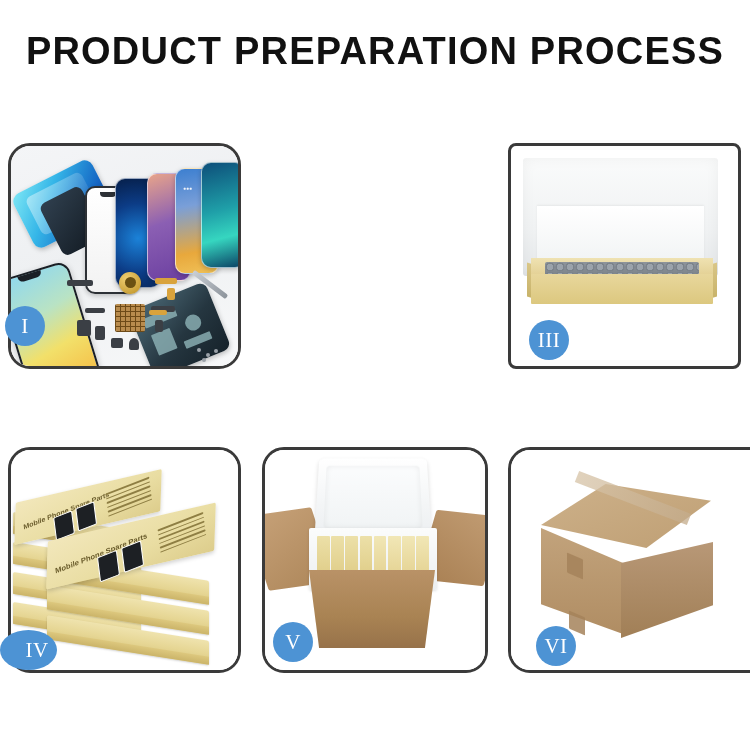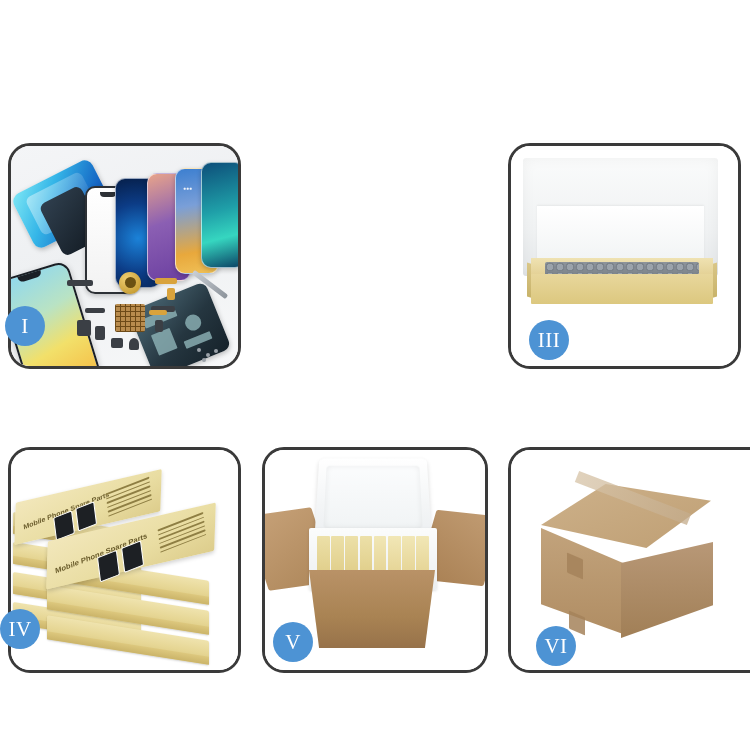--- a/index.html
+++ b/index.html
@@ -43,42 +43,42 @@
     overflow:visible;
   }
   .panel .inner{
     position:absolute;left:0;top:0;right:0;bottom:0;
     border-radius:19px;
     overflow:hidden;
   }
   
   .p1{left:8px;  top:143px;width:233px;height:226px;}
   .p2{left:268px;top:143px;width:213px;height:226px;}
-  .p3{left:508px;top:143px;width:233px;height:226px;}
+  .p3{left:508px;top:143px;width:233px;height:226px;border-radius:8px;}
   .p4{left:8px;  top:447px;width:233px;height:226px;}
   .p5{left:262px;top:447px;width:226px;height:226px;}
   .p6{left:508px;top:447px;width:265px;height:226px;}
 
   
   .badge{
     position:absolute;
     width:40px;height:40px;border-radius:50%;
     background:#4d93d4;
     color:#ffffff;
     font-family:"Liberation Serif", serif;
     font-size:21px;
     display:flex;align-items:center;justify-content:center;
     letter-spacing:.5px;
     z-index:6;
     line-height:1;
   }
   .badge.b1{left:-6px;bottom:20px;}
   .badge.b2{left:3px; bottom:8px;}
   .badge.b3{left:18px;bottom:6px;}
-  .badge.b4{left:-11px;bottom:21px;}
+  .badge.b4{left:-11px;bottom:0;padding-left:17px;}
   .badge.b5{left:8px; bottom:8px;}
   .badge.b6{left:25px;bottom:4px;}
 
   
   .p1bg{position:absolute;inset:0;background:
       linear-gradient(160deg,#f4f5f7 0%,#eef0f2 45%,#f7f8f9 100%);}
   .ph-protector{
     position:absolute;left:8px;top:28px;width:88px;height:60px;
     background:linear-gradient(135deg,#7fe8f5 0%,#35b6e8 35%,#1566c4 75%,#0b3f8f 100%);
     border-radius:9px;
@@ -337,20 +337,21 @@
   .ctapesq{
     position:absolute;background:#a5825a;opacity:.85;border-radius:1px;
   }
 </style>
 </head>
 <body>
 
 <div class="page">
 
   <div class="header">
+    <div class="title">PRODUCT PREPARATION PROCESS</div>
   </div>
 
   <div class="grid">
 
     <div class="panel p1">
       <div class="inner">
         <div class="p1bg"></div>
 
         <div class="ph-protector"></div>
         <div class="ph-dark"></div>

